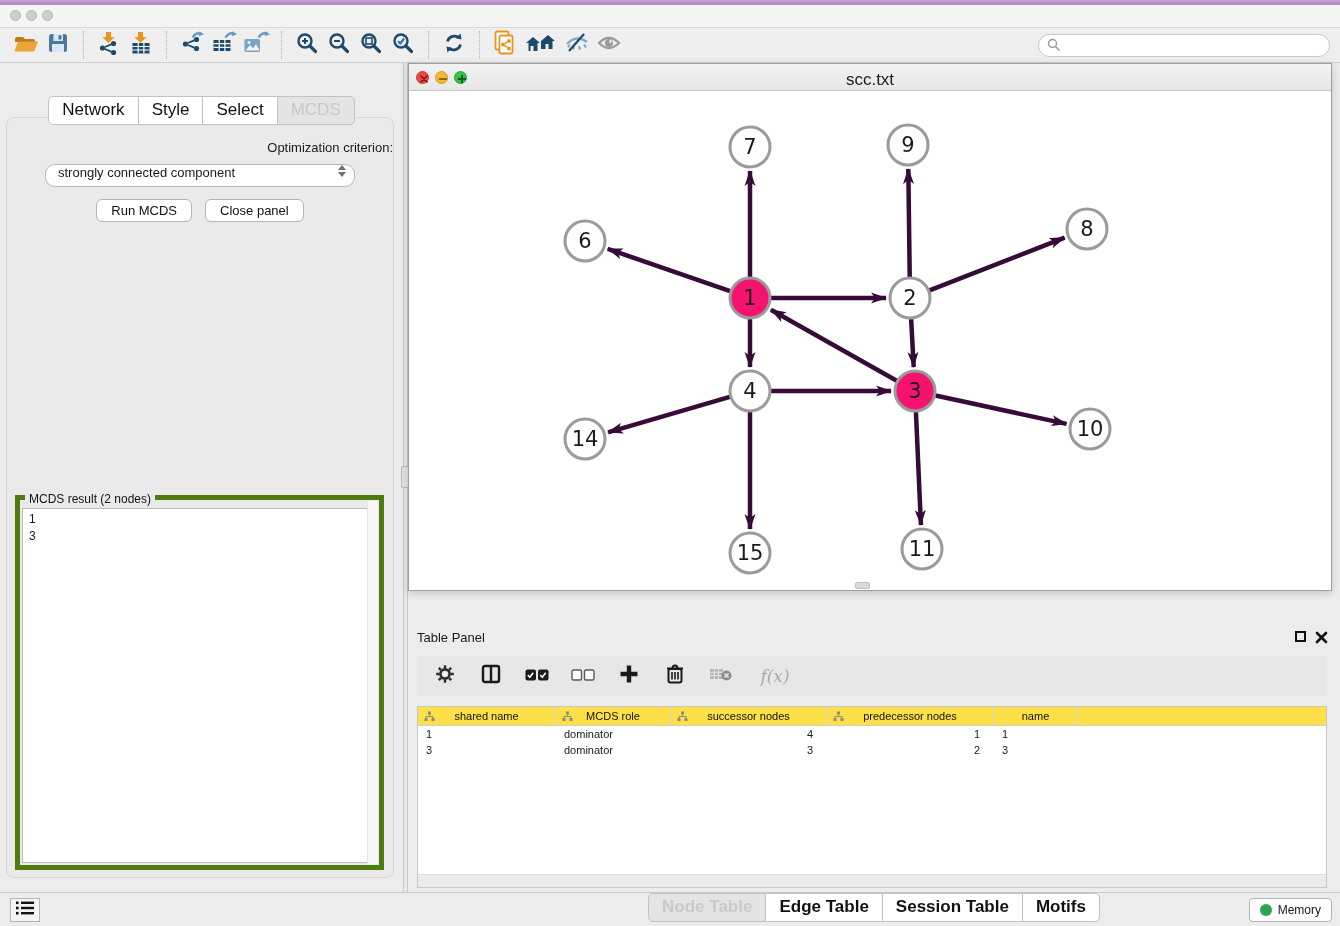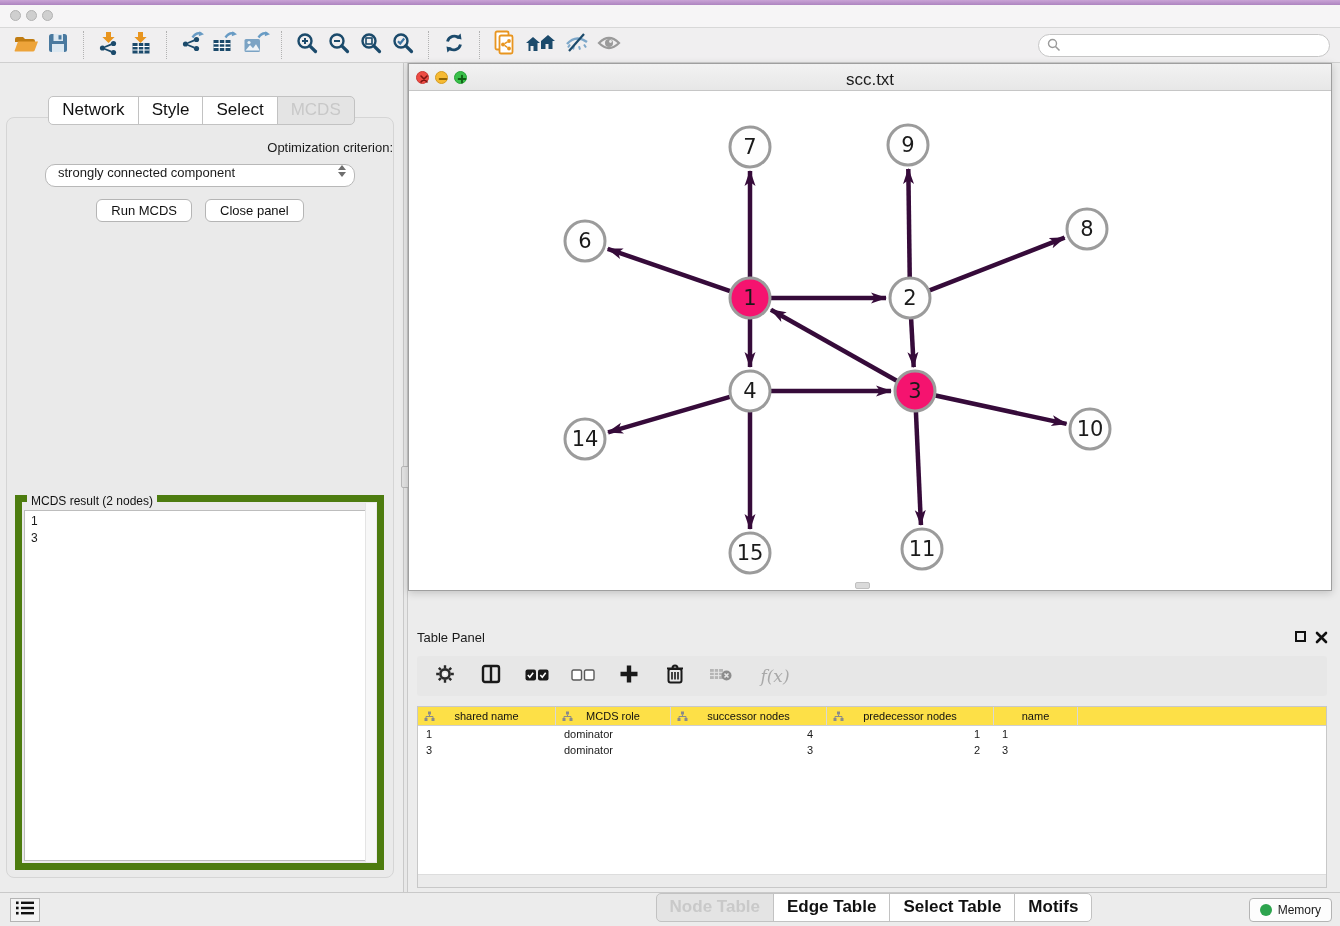--- a/index.html
+++ b/index.html
@@ -46,21 +46,21 @@
   .selectbox { margin:9px auto 0; width:310px; height:23px; background:#fff; border:1px solid #b8b8b8;
     border-radius:10px; display:flex; padding:0 8px 0 12px; font-size:13px; }
   .stepper { margin-left:auto; display:flex; flex-direction:column; gap:2px; align-items:center; }
   .stepper i { width:0; height:0; border-left:4px solid transparent; border-right:4px solid transparent; }
   .stepper .up { border-bottom:5px solid #6e6e6e; }
   .stepper .dn { border-top:5px solid #6e6e6e; }
   .btn-row { display:flex; justify-content:center; gap:13px; margin-top:12px; }
   .btn { background:#fff; border:1px solid #b5b5b5; border-radius:6px; font-size:13px;
     padding:3px 14px; color:#111; }
   .groupbox { position:absolute; left:8px; right:9px; top:377px; bottom:7px;
-    border:7px solid #4d7c0f; }
+    border:5px solid #4d7c0f; }
   .groupbox .legend { position:absolute; top:-8px; left:5px; background:#eaeaea; padding:0 4px;
     font-size:12px; color:#111; }
   .result-area { position:absolute; left:2px; right:2px; top:8px; bottom:2px; background:#fff;
     border:1px solid #bdbdbd; font-size:12px; line-height:17px; padding:2px 6px; white-space:pre; }
   .result-scroll { position:absolute; top:1px; right:1px; bottom:1px; width:11px;
     background:#f7f7f7; border-left:1px solid #e4e4e4; }
 
   
   .vdivider { position:absolute; top:63px; left:403px; width:5px; height:829px;
     background:#e8e8e8; border-left:1px solid #c9c9c9; border-right:1px solid #c9c9c9; }
@@ -506,21 +506,21 @@
           <div class="td" style="width: 156px; text-align: right;">3</div>
           <div class="td" style="width: 167px; text-align: right;">2</div>
           <div class="td" style="width: 84px; text-align: left;">3</div>
         </div>
       </div>
     <div class="table-bottom-strip"></div>
   </div>
   <div class="seg-row bold-tabs tp-tabs">
       <div class="seg seg-active">Node Table</div>
       <div class="seg">Edge Table</div>
-      <div class="seg">Select Table</div>
+      <div class="seg">Session Table</div>
       <div class="seg">Motifs</div>
     </div>
 </div>
 
 <div class="statusbar">
   <div class="list-btn">
     <span><svg width="22" height="18" viewBox="0 0 22 18">
       <g fill="#111">
         <rect x="2" y="2.5" width="2.6" height="2.6"></rect>
             <rect x="2" y="7.7" width="2.6" height="2.6"></rect>

